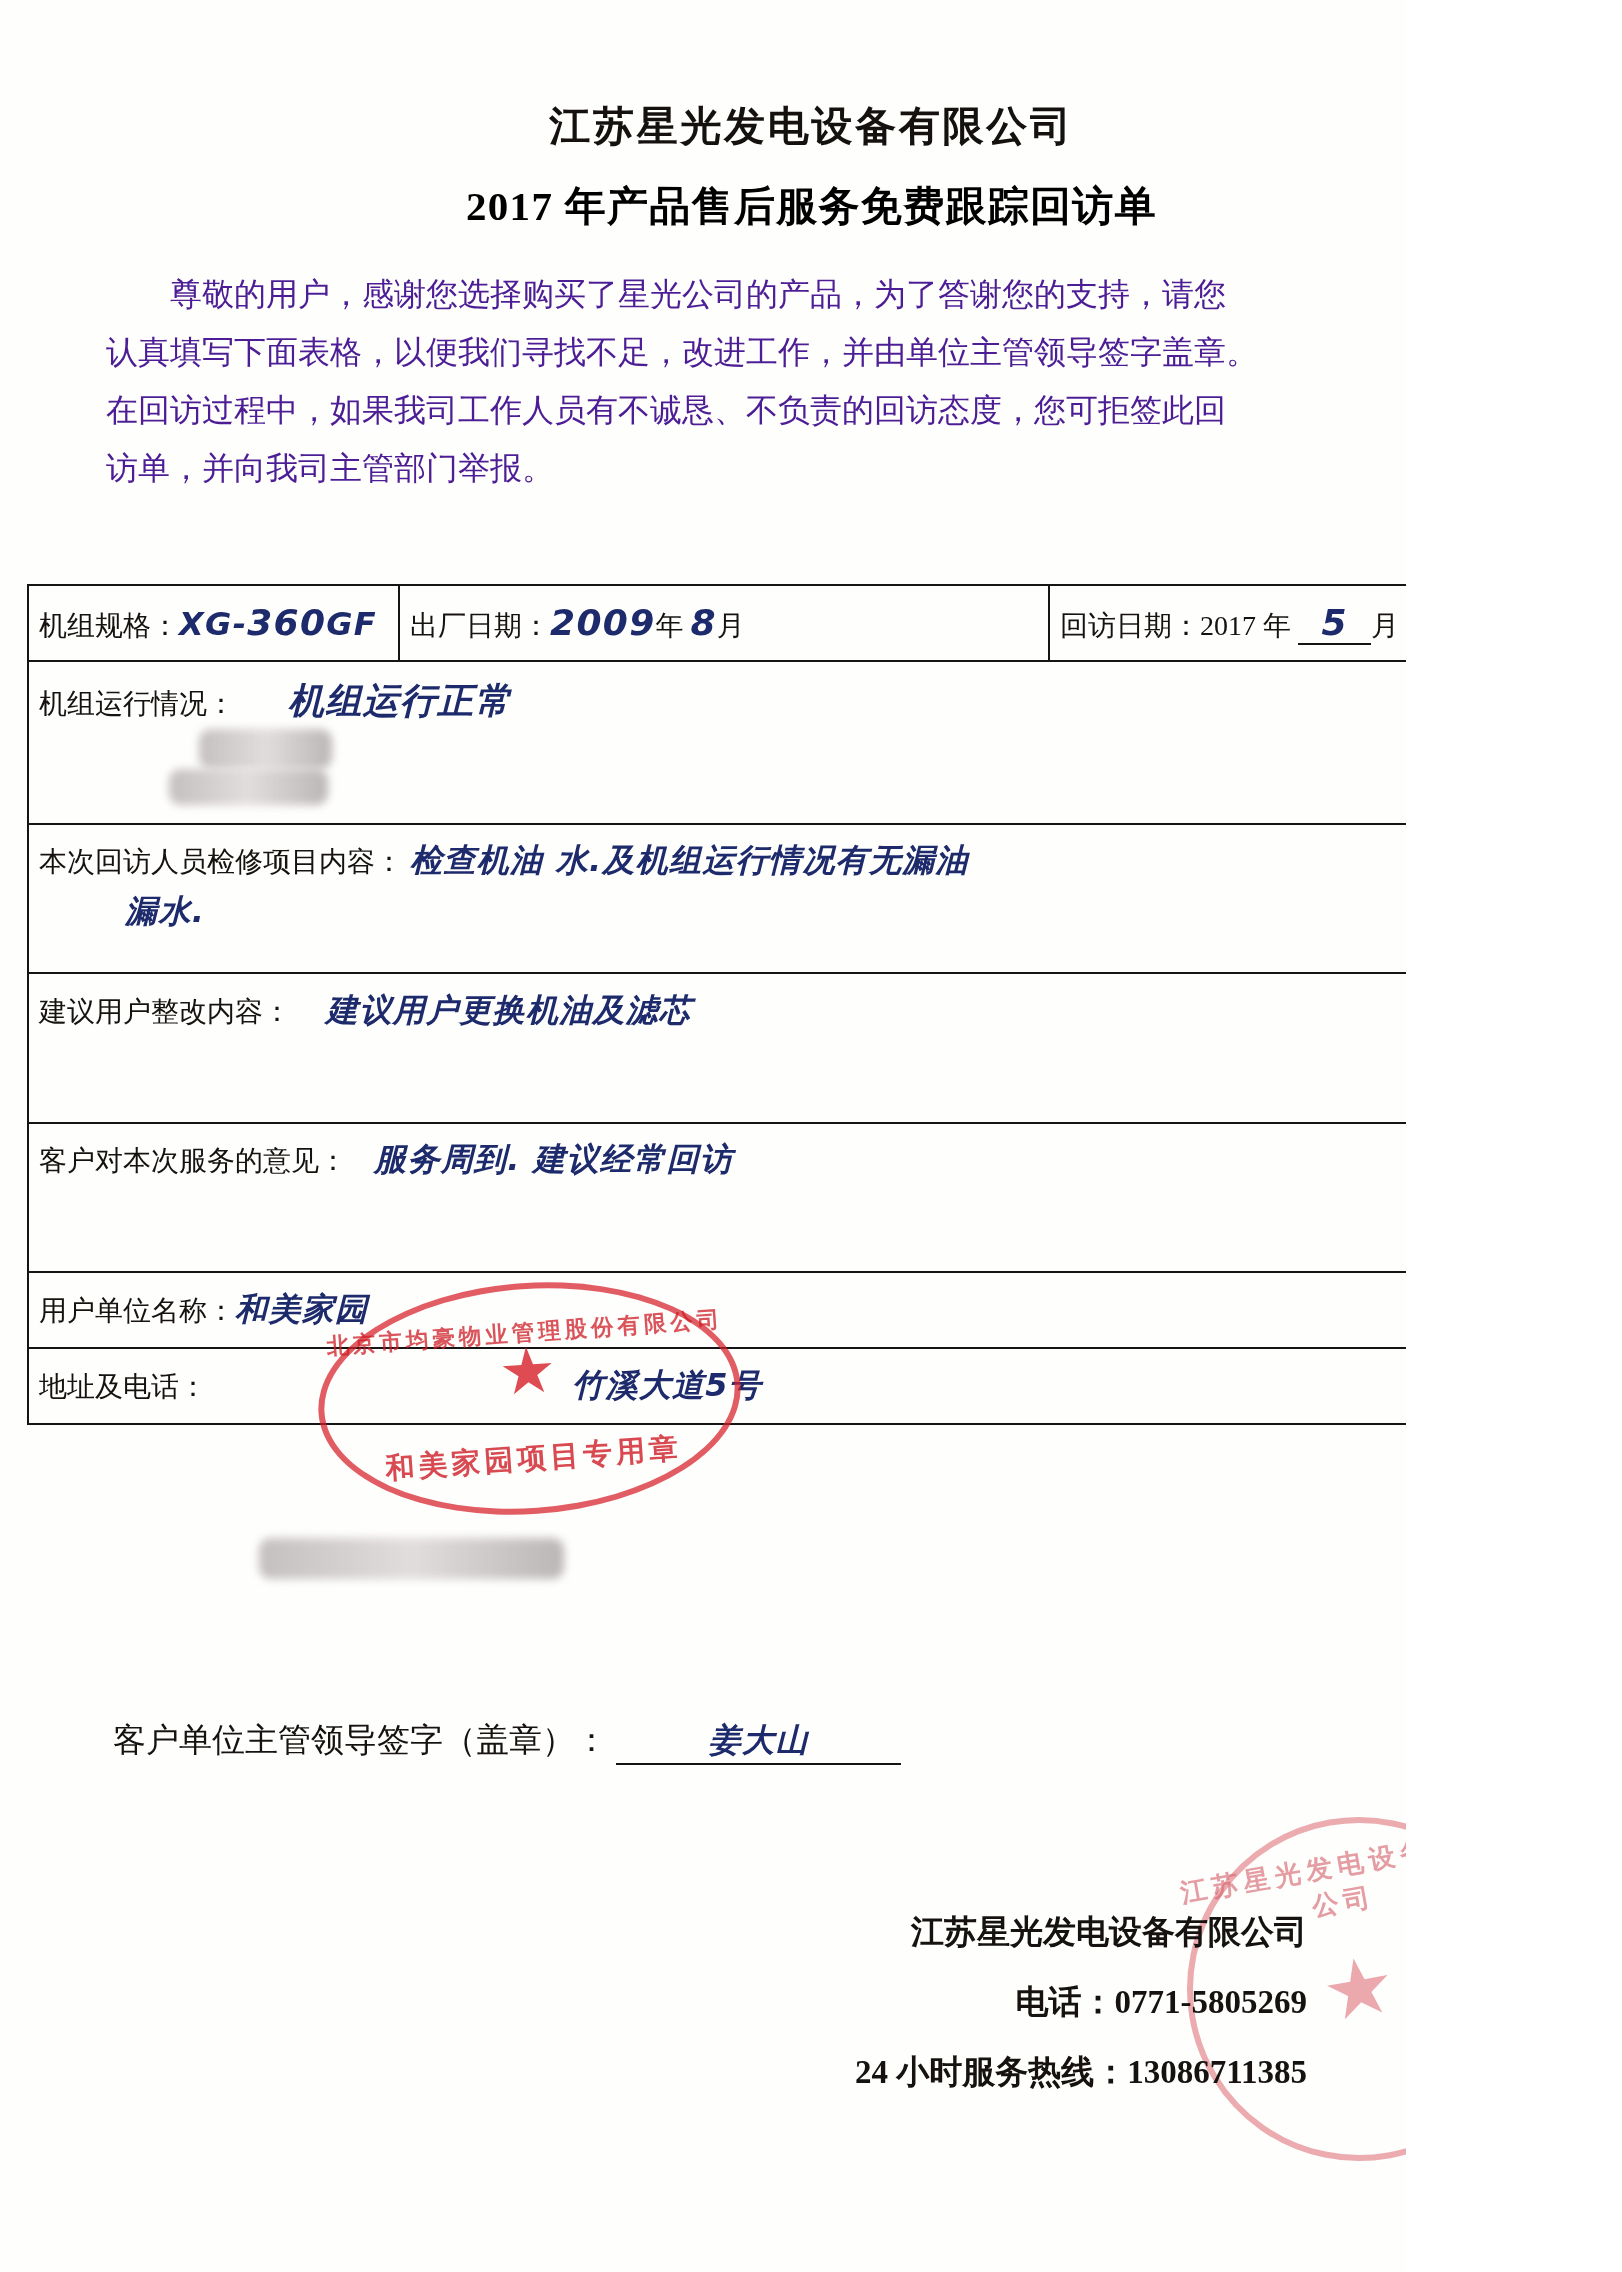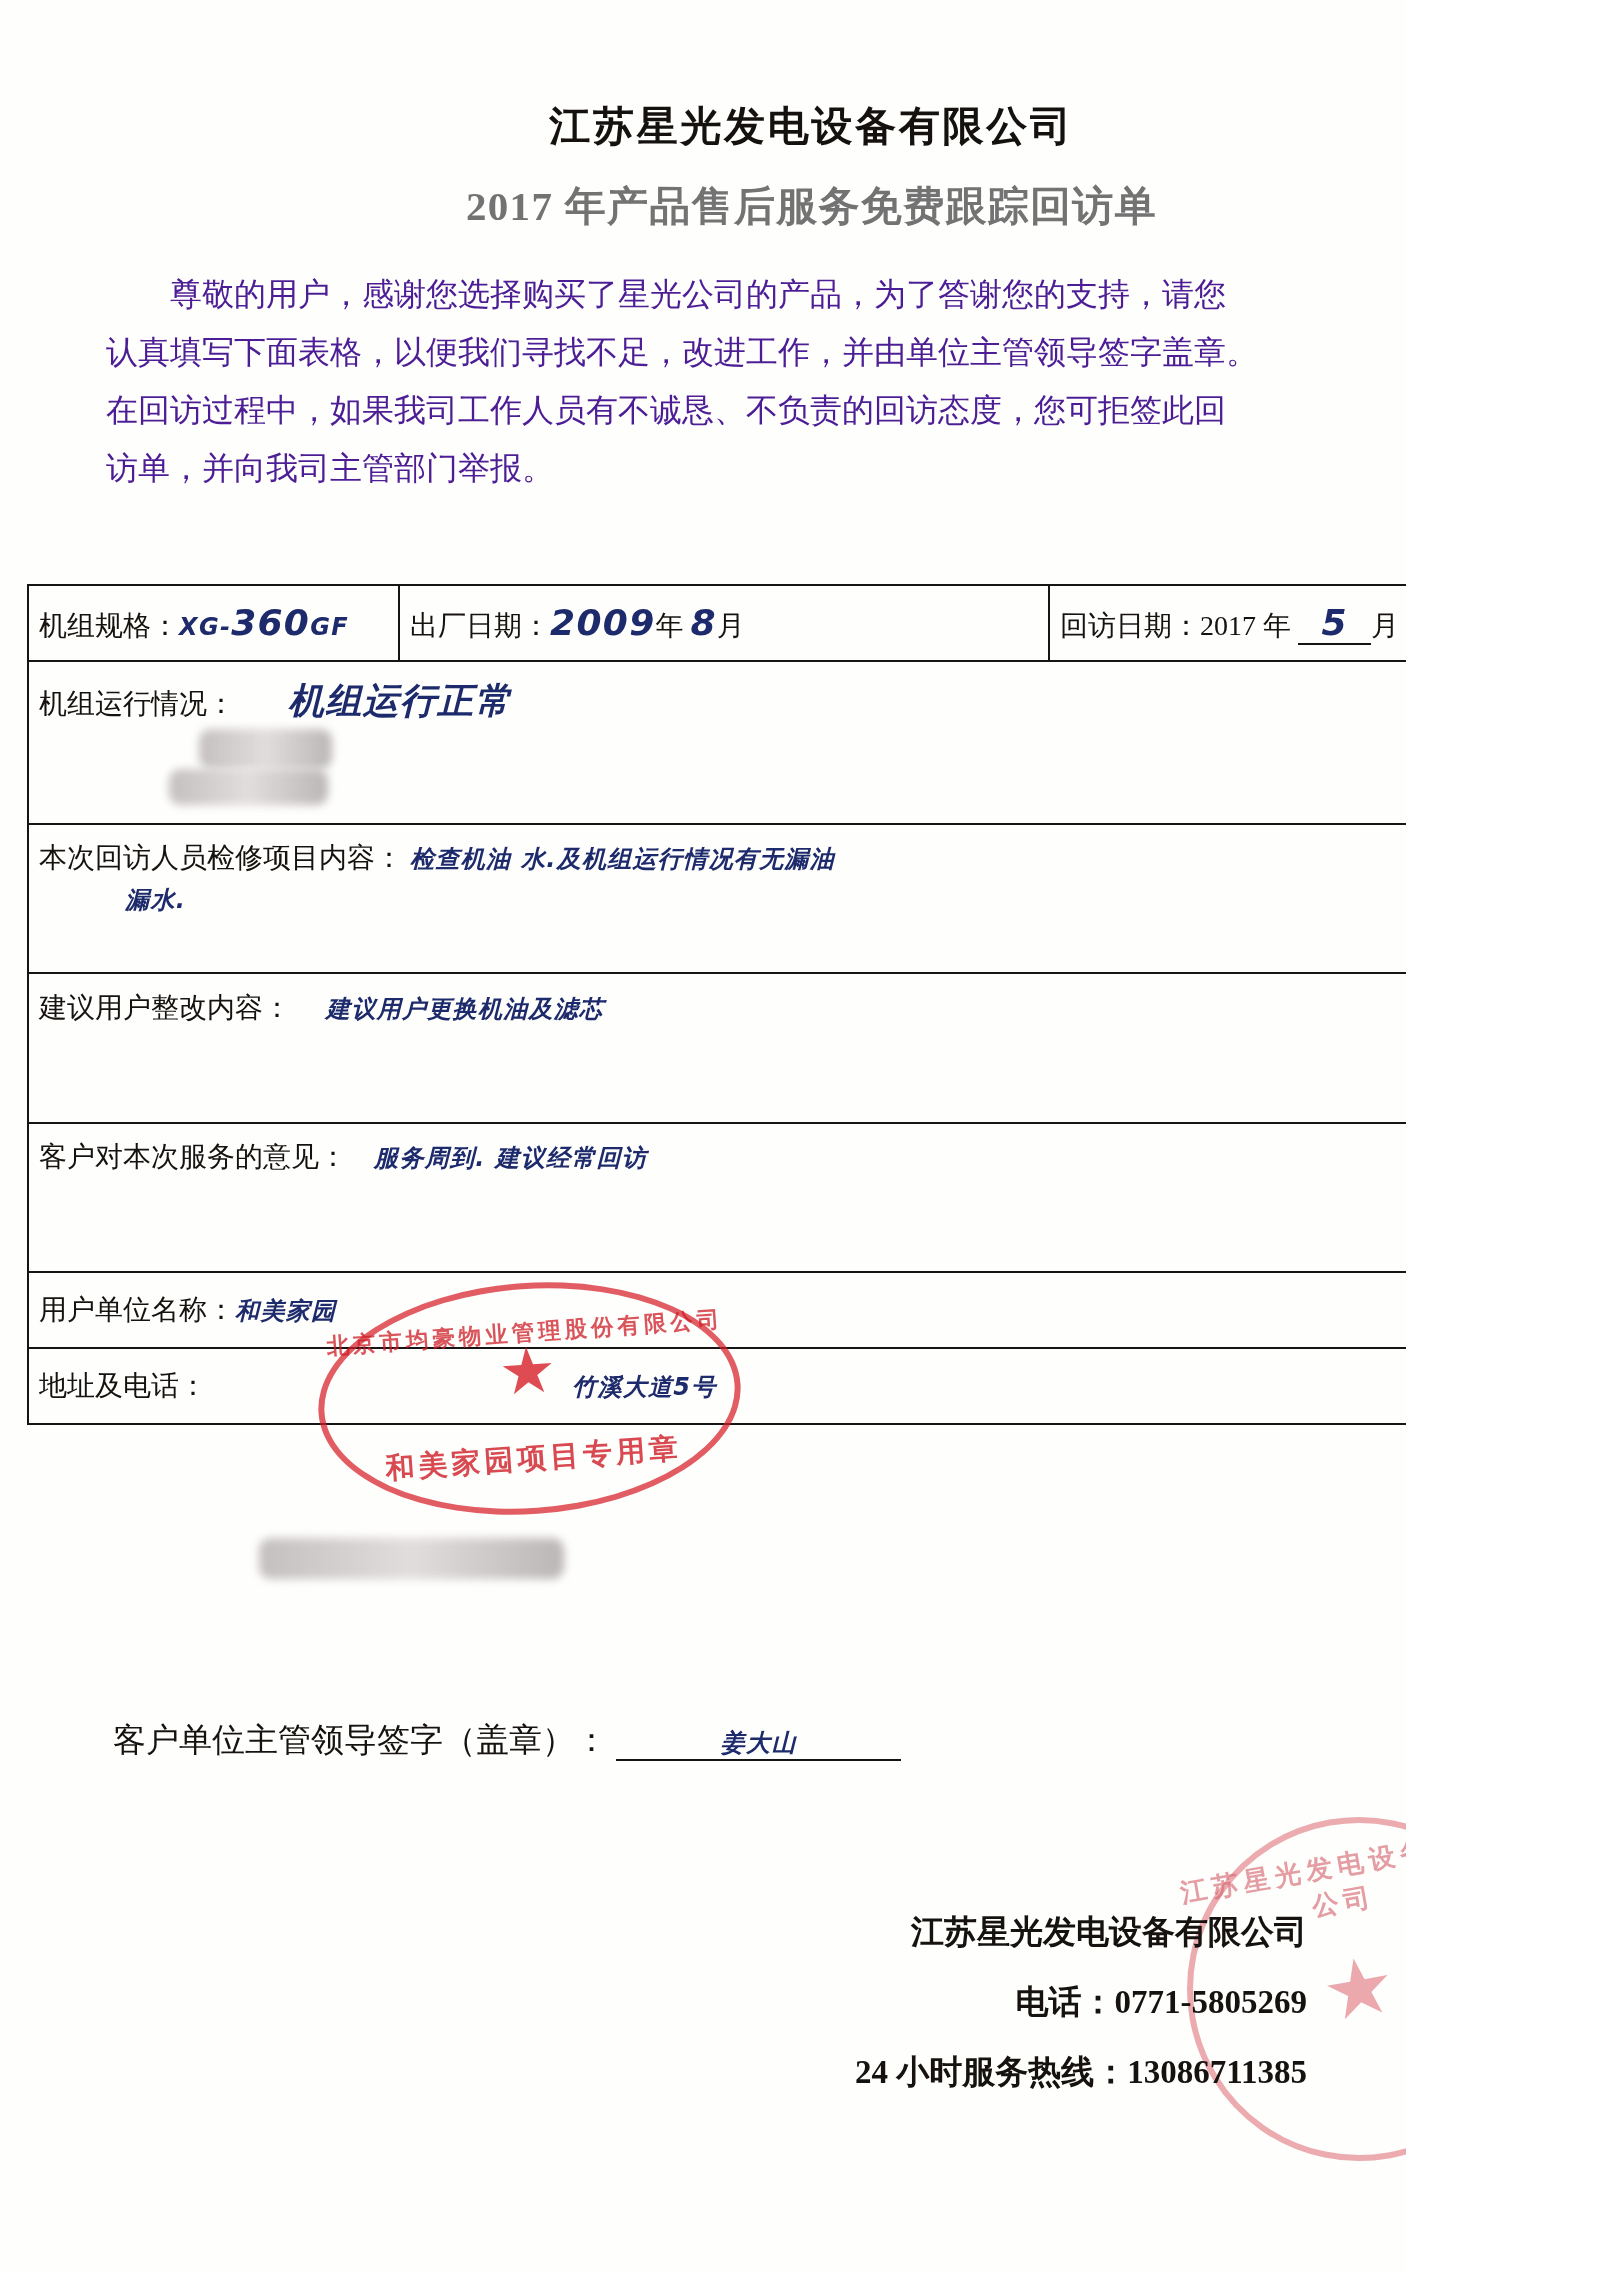--- a/index.html
+++ b/index.html
@@ -36,21 +36,21 @@
     color: #14110f;
   }
   .title2 {
     position: absolute;
     left: 0; top: 179px;
     width: 1623px;
     text-align: center;
     font-size: 41px;
     font-weight: bold;
     letter-spacing: 1.3px;
-    color: #737373;
+    color: #000000;
   }
   
   .intro {
     position: absolute;
     left: 106px;
     top: 265px;
     width: 1412px;
     font-size: 32px;
     line-height: 58px;
     color: #4c1d95;
@@ -93,21 +93,21 @@
   .rmid td { height: 133px; vertical-align: top; padding-top: 14.6px; }
   .rname td { height: 74px; }
   .raddr td { height: 74px; }
 
   .lbl { white-space: nowrap; }
 
   
   .hw {
     font-family: "DejaVu Sans", sans-serif;
     color: #1d2a6b;
-    font-size: 24px;
+    font-size: 32px;
     font-style: italic;
     font-weight: bold;
     letter-spacing: 1.3px;
   }
   .hw.big { font-size: 36px; }
 
   .underline-ink {
     display: inline-block;
     border-bottom: 2px solid #151515;
     min-width: 73px;

